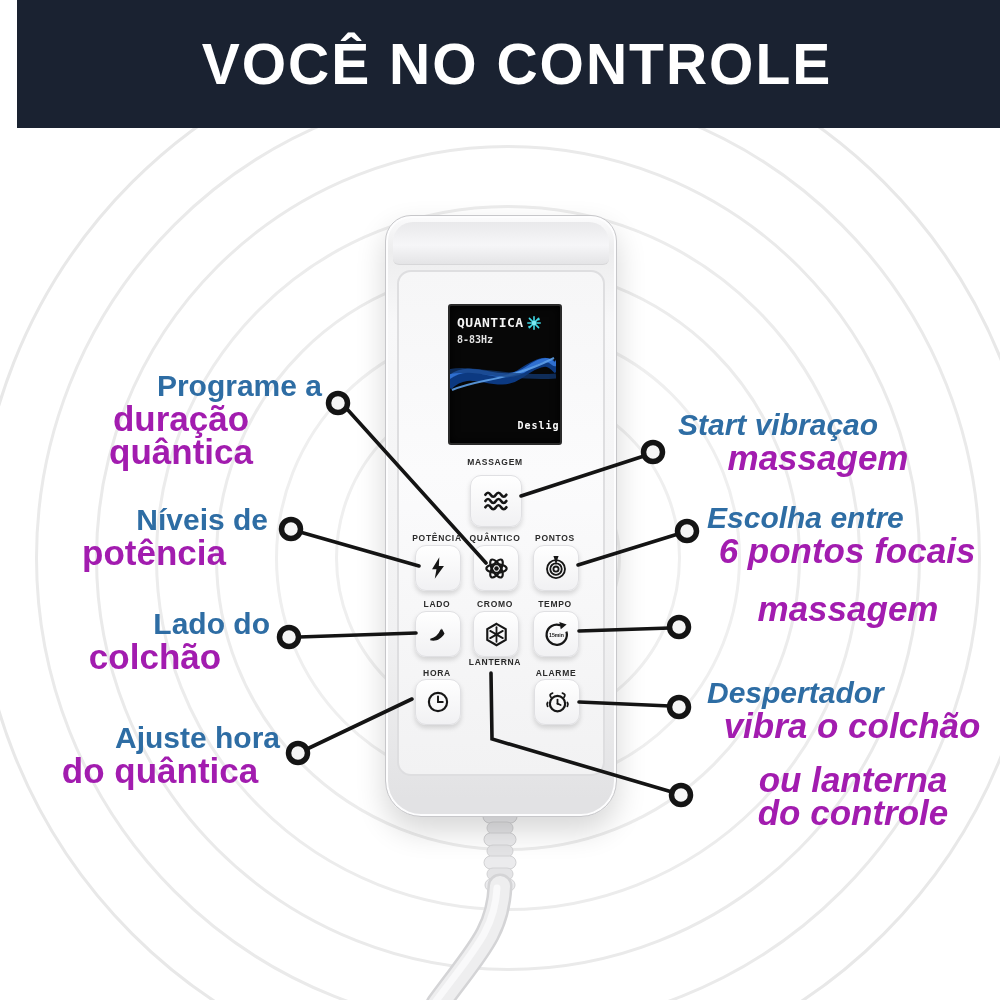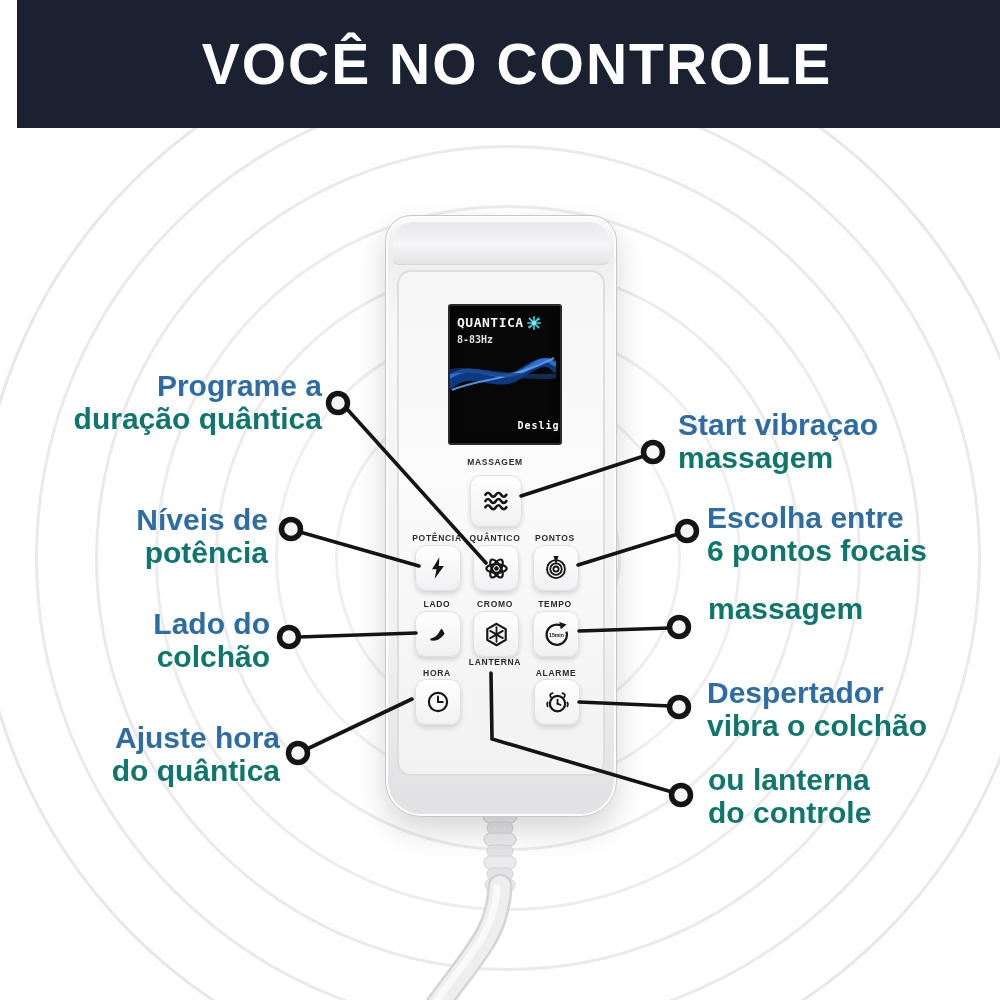--- a/index.html
+++ b/index.html
@@ -35,22 +35,22 @@
   
   .btn{position:absolute;background:linear-gradient(180deg,#ffffff,#f1f1f3);border:1px solid #e0e0e3;
           border-radius:11px;box-shadow:0 3px 5px rgba(0,0,0,.14), inset 0 1px 0 #fff;z-index:3;
           display:flex;align-items:center;justify-content:center;}
   .btn svg{display:block;}
   .btn-label{position:absolute;z-index:3;text-align:center;font-size:8.5px;font-weight:bold;
           letter-spacing:.7px;color:#2b2b2b;}
   
   .callout{position:absolute;z-index:4;font-weight:bold;line-height:33px;}
   .callout .l1{color:#2e6da4;font-size:30px;}
-  .callout .l2,.callout .l3{color:#0f766e;font-size:30px;}
-  .ta-r{text-align:right;} .ta-l{text-align:left;}
+  .callout .l2,.callout .l3{color:#a21caf;font-size:35px;text-align:center;}
+  .ta-r{text-align:right;} .ta-l{text-align:left;font-style:italic;}
   
   .connectors{position:absolute;left:0;top:0;z-index:5;pointer-events:none;}
   .tail{position:absolute;left:380px;top:808px;z-index:1;}
 </style>
 </head>
 <body>
 
 <div class="stage">
 
   <div class="header">

